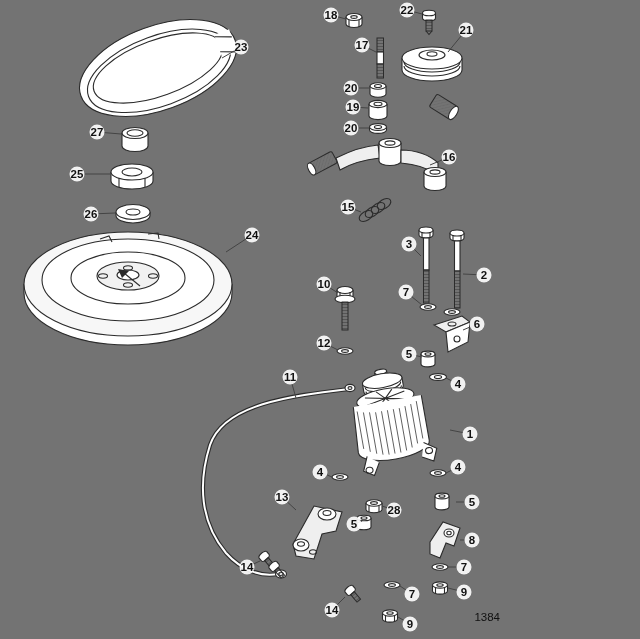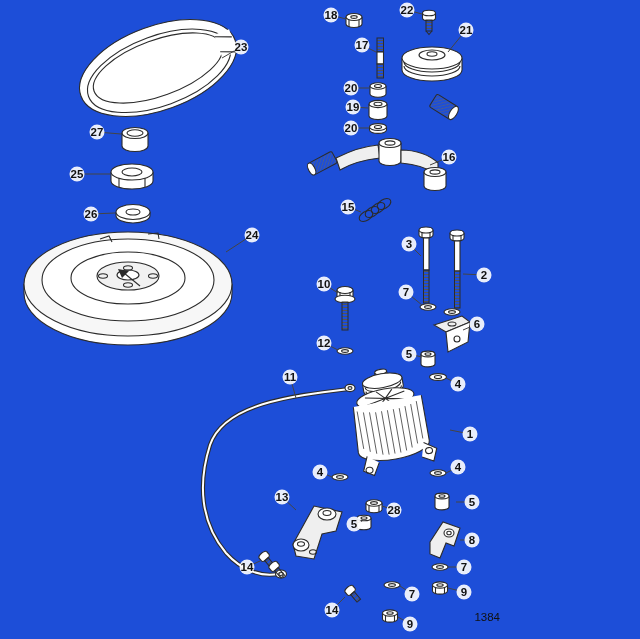--- a/index.html
+++ b/index.html
@@ -1,17 +1,17 @@
 <!DOCTYPE html>
 <html><head>
 <meta charset="utf-8">
 <style>
   *{box-sizing:border-box}
   body{margin:0;background:#fff}
-  .stage{position:relative;width:640px;height:639px;background:#1d4ed8;font-family:"Liberation Sans",sans-serif;overflow:hidden}
+  .stage{position:relative;width:640px;height:639px;background:#737373;font-family:"Liberation Sans",sans-serif;overflow:hidden}
   svg{display:block}
   .ln{fill:none;stroke:#2b2b2b;stroke-width:1.1}
   .fw{fill:#ffffff;stroke:#2b2b2b;stroke-width:1.1}
   .fg{fill:#efefef;stroke:#2b2b2b;stroke-width:1.1}
   .ribs{fill:none;stroke:#2b2b2b;stroke-width:.7}
   .wireO{fill:none;stroke:#2b2b2b;stroke-width:4.2;stroke-linecap:round}
   .wireI{fill:none;stroke:#ffffff;stroke-width:2;stroke-linecap:round}
   .teeth{fill:none;stroke:#2b2b2b;stroke-width:8;stroke-dasharray:2.6 2.4}
   .leader{stroke:#444;stroke-width:1}
   .halo{fill:#ffffff;opacity:.9}

